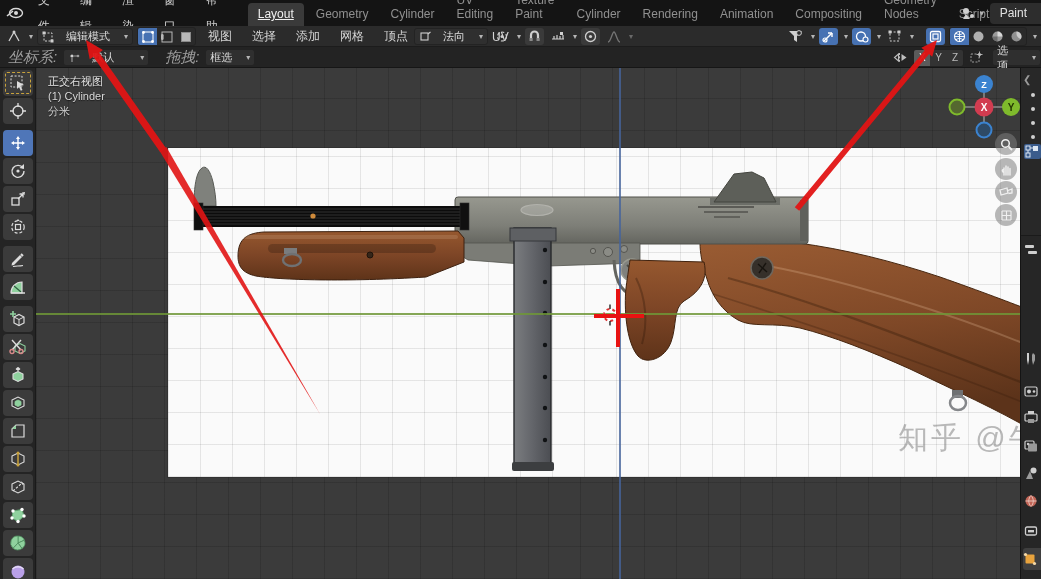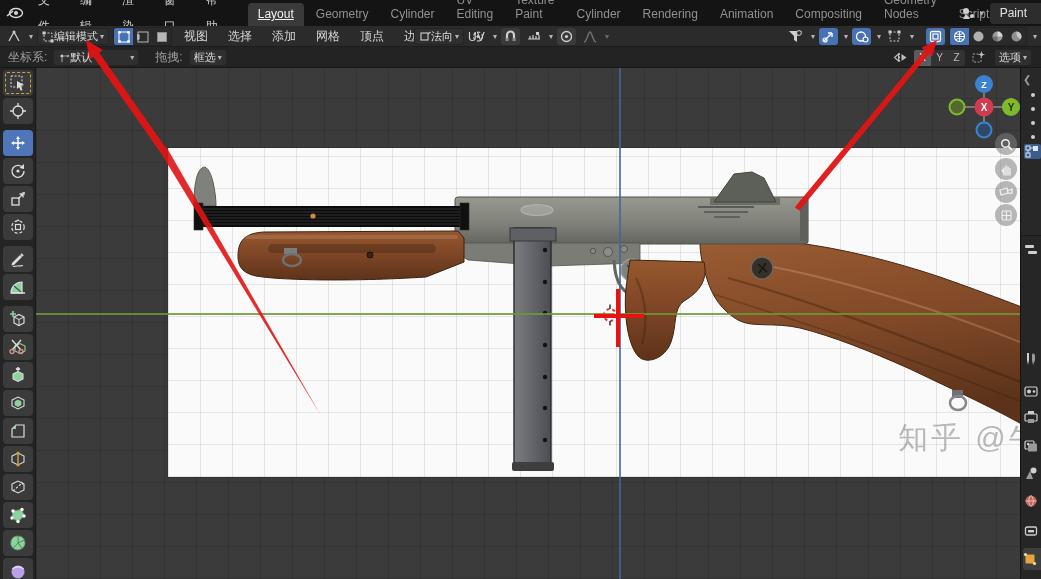--- a/index.html
+++ b/index.html
@@ -17,31 +17,31 @@
   .tabs { display:flex; align-items:flex-end; height:26px; margin-left:14px; }
   .tab { color:#909090; font-size:12px; padding:4px 10px 5px; margin-right:2px; border-radius:4px 4px 0 0; }
   .tab.active { background:#3a3a3a; color:#f0f0f0;text-decoration:underline; }
   .tab-plus { color:#a0a0a0; font-size:13px; padding:4px 8px 5px; }
   .scene-cluster { position:absolute; right:0; top:0; height:26px; display:flex; align-items:center; }
   .scene-pill { background:#2d2d2d; border-radius:4px 0 0 4px; color:#e2e2e2; font-size:12px; padding:3px 14px 4px 10px; }
   .caret { font-size:8px; color:#b5b5b5; margin-left:2px; }
   
   .row2 { position:absolute; left:0; top:26px; width:1041px; height:21px; background:#2b2b2b; border-bottom:1px solid #1c1c1c; }
   .cluster { position:absolute; top:0; height:21px; display:flex; align-items:center; gap:4px; }
-  .widget { background:#2f2f2f; border:1px solid #232323; border-radius:3px; height:17px; display:flex; align-items:center; padding:0 4px; gap:0; color:#dcdcdc; font-size:11px; }
+  .widget { background:#2f2f2f; border:1px solid #232323; border-radius:3px; height:17px; display:flex; align-items:center; padding:0 4px; gap:12px; color:#dcdcdc; font-size:11px; }
   .iconbtn { width:19px; height:17px; border-radius:3px; display:flex; align-items:center; justify-content:center; background:transparent; }
   .iconbtn.on { background:#4772b3; }
   .iconbtn.box { background:#3a3a3a; }
   .segmented { display:flex; background:#2a2a2a; border-radius:3px; overflow:hidden; border:1px solid #222; }
   .segmented .iconbtn { border-radius:0; }
   .hmenu { color:#d5d5d5; font-size:12px; padding:0 8px; }
   .dim { opacity:.45; }
   
   .row3 { position:absolute; left:0; top:47px; width:1041px; height:21px; background:#232323; border-bottom:1px solid #161616; }
-  .label { color:#9d9d9d; font-size:12px; }
+  .label { color:#9d9d9d; font-size:15px;font-style:italic; }
   .xyz { display:flex; border-radius:3px; overflow:hidden; border:1px solid #222; }
   .xyz div { width:17px; height:16px; font-size:10px; display:flex; align-items:center; justify-content:center; background:#333; color:#bbb; }
   .xyz div.on { background:#5b5b5b; color:#fff; }
   
   .toolbar { position:absolute; left:0; top:68px; width:36px; height:511px; background:#242424; border-right:1px solid #1a1a1a; }
   .tool { position:absolute; left:3px; width:30px; height:26px; border-radius:4px; background:#3b3b3b; display:flex; align-items:center; justify-content:center; }
   .tool.active { background:#4f76b8; }
   
   .viewport { position:absolute; left:36px; top:68px; width:1005px; height:511px; background:#3b3b3b; overflow:hidden;
     background-image:
@@ -552,20 +552,25 @@
 
     <svg class="abs" style="left:563px; top:236px" width="22" height="22" viewBox="0 0 22 22">
       <circle cx="11" cy="11" r="6" fill="none" stroke="#fff" stroke-width="2"></circle>
       <circle cx="11" cy="11" r="6" fill="none" stroke="#d33" stroke-width="2" stroke-dasharray="3 3"></circle>
       <path d="M11,0.5 V5 M11,17 V21.5 M0.5,11 H5 M17,11 H21.5" stroke="#222" stroke-width="1.4"></path>
     </svg>
 
     <div class="xline" style="left:580px; top:221px; width:4px; height:58px;"></div>
     <div class="xline" style="left:558px; top:246px; width:50px; height:4px;"></div>
 
+    <div class="ovl-text">
+      <div>正交右视图</div>
+      <div>(1) Cylinder</div>
+      <div>分米</div>
+    </div>
 
     <div class="watermark">知乎 @牛大</div>
 
     <svg class="abs" style="left:910px; top:6px" width="112" height="70" viewBox="0 0 112 70">
       <path d="M38,33 L38,10 M38,33 L38,56 M38,33 L11,33 M38,33 L65,33" stroke="#8a8a8a" stroke-width="1.6"></path>
       <circle cx="38" cy="10" r="9" fill="#3b83d0"></circle>
       <text x="38" y="13.5" text-anchor="middle" class="navball" fill="#fff" font-size="10" font-weight="bold">Z</text>
       <circle cx="65" cy="33" r="9" fill="#7fba2c"></circle>
       <text x="65" y="36.5" text-anchor="middle" fill="#243600" font-size="10" font-weight="bold">Y</text>
       <circle cx="11" cy="33" r="7.5" fill="#55682f" stroke="#7fba2c" stroke-width="2"></circle>

